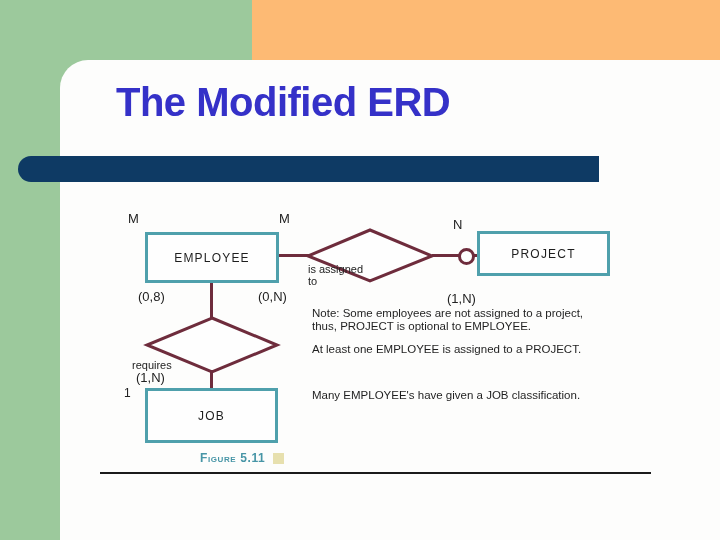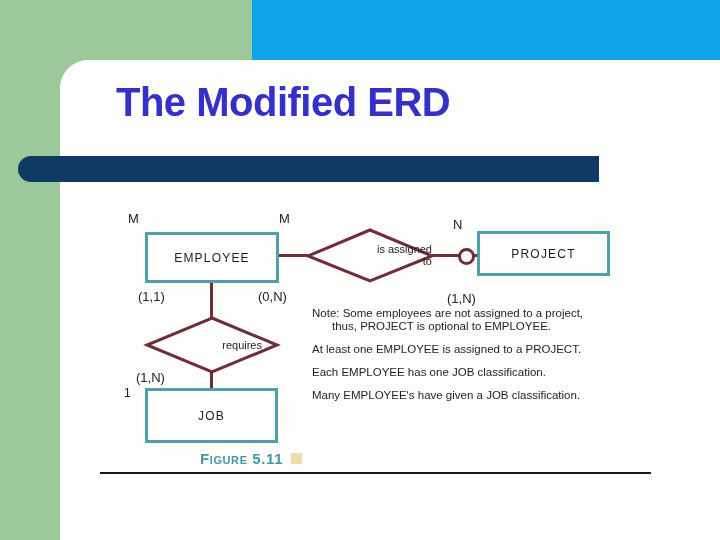--- a/index.html
+++ b/index.html
@@ -4,21 +4,21 @@
 <style>
   html, body { margin: 0; padding: 0; }
   body {
     width: 720px; height: 540px;
     background: #ffffff;
     font-family: "Liberation Sans", sans-serif;
     overflow: hidden;
   }
   * { box-sizing: border-box; }
 
-  .slide { position: relative; width: 720px; height: 540px; background: #0ea5e9; }
+  .slide { position: relative; width: 720px; height: 540px; background: #fdba74; }
 
   
   .green-band {
     position: absolute; left: 0; top: 0; width: 252px; height: 88px;
     background: #9cc99c; border-bottom-right-radius: 16px;
   }
   .green-strip {
     position: absolute; left: 0; top: 0; width: 60px; height: 540px;
     background: #9cc99c;
   }
@@ -51,42 +51,42 @@
   .entity-job      { left: 45px;  top: 203px; width: 133px; height: 55px; }
 
   .connector { position: absolute; background: #6e2c3c; }
   .h-line { height: 3px; }
   .v-line { width: 3px; }
 
   .diamond-svg { position: absolute; left: 0; top: 0; width: 560px; height: 305px; }
   .diamond-svg polygon { fill: #fefefe; stroke: #6e2c3c; stroke-width: 3; }
 
   .diamond-label {
-    position: absolute; text-align: right;
-    font-size: 11px; line-height: 12px; color: #222222;
+    position: absolute; text-align: left;
+    font-size: 11px; line-height: 12px; color: #222222; margin-top: 20px;
   }
   .dl-assigned { left: 208px; top: 58px; width: 124px; }
   .dl-requires { left: 32px;  top: 154px; width: 130px; }
 
   .optional-circle {
     position: absolute; left: 358px; top: 63px; width: 17px; height: 17px;
     border: 3px solid #6e2c3c; border-radius: 50%; background: #fefefe;
   }
 
   .conn-label { position: absolute; font-size: 13px; color: #222222; }
   .card-label { position: absolute; font-size: 13px; color: #222222; }
 
   .note-line { position: absolute; left: 212px; font-size: 11.5px; color: #1f1f1f; white-space: nowrap; }
 
   .caption-row {
     position: absolute; left: 100px; top: 266px; height: 14px;
     display: flex; align-items: center;
   }
   .figure-label {
-    font-size: 15px; font-weight: bold; font-variant: small-caps;
+    font-size: 12px; font-weight: bold; font-variant: small-caps;
     letter-spacing: 0.6px; color: #4795a6; white-space: nowrap;
   }
   .caption-square { width: 11px; height: 11px; background: #e7e0ae; margin: 0 9px 0 8px; }
   .caption-text {
     font-size: 11px; font-weight: bold; font-variant: small-caps;
     letter-spacing: 0.7px; color: #24333a; white-space: nowrap;
   }
   .figure-rule { position: absolute; left: 0; top: 287px; width: 551px; height: 2px; background: #1b1b1b; }
 </style>
 </head>
@@ -131,29 +131,28 @@
     </div>
     <div class="entity entity-job">
       <span>JOB</span>
     </div>
 
     <div class="conn-label" style="left:28px; top:26px;">M</div>
     <div class="conn-label" style="left:179px; top:26px;">M</div>
     <div class="conn-label" style="left:353px; top:32px;">N</div>
     <div class="conn-label" style="left:24px; top:201px; font-size:12px;">1</div>
 
-    <div class="card-label" style="left:38px; top:104px;">(1,1)</div>
+    <div class="card-label" style="left:38px; top:104px;">(0,8)</div>
     <div class="card-label" style="left:158px; top:104px;text-align:center;">(0,N)</div>
     <div class="card-label" style="left:347px; top:106px;">(1,N)</div>
     <div class="card-label" style="left:36px; top:185px;">(1,N)</div>
 
     <div class="note-line" style="top:122px;">Note:  Some employees are not assigned to a project,</div>
-    <div class="note-line" style="top:135px;margin-left:20px;">thus, PROJECT is optional to EMPLOYEE.</div>
+    <div class="note-line" style="top:135px;">thus, PROJECT is optional to EMPLOYEE.</div>
     <div class="note-line" style="top:158px;">At least one EMPLOYEE is assigned to a PROJECT.</div>
-    <div class="note-line" style="top:181px;">Each EMPLOYEE has one JOB classification.</div>
     <div class="note-line" style="top:204px;">Many EMPLOYEE's have given a JOB classification.</div>
 
     <div class="caption-row">
       <span class="figure-label">Figure 5.11</span>
       <span class="caption-square"></span>
     </div>
     <div class="figure-rule"></div>
 
   </div>
 </div>

